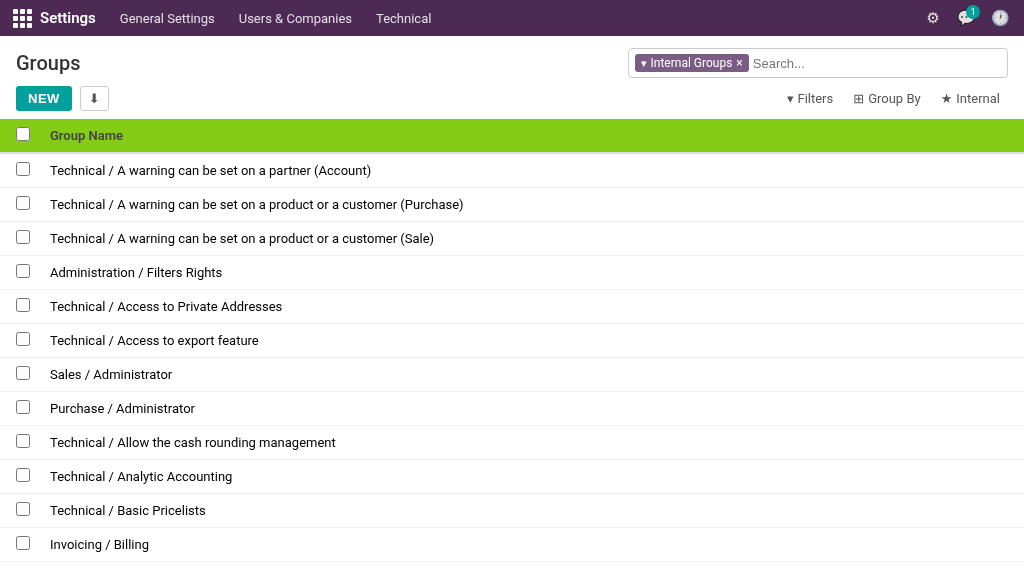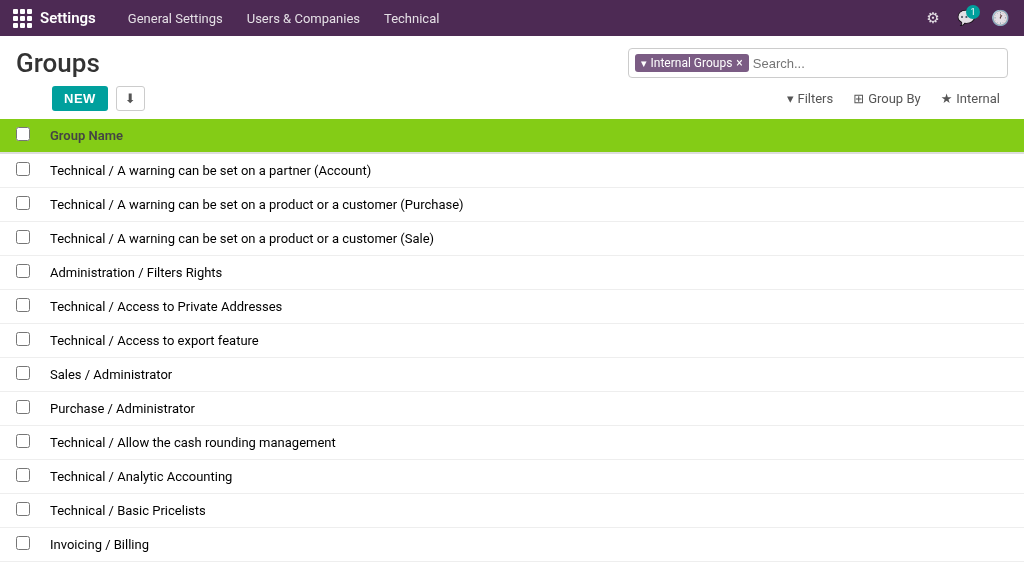--- a/index.html
+++ b/index.html
@@ -14,21 +14,21 @@
       height: 36px;
       padding: 0 8px;
       gap: 0;
     }
     .nav-apps-icon {
       display: flex; align-items: center; justify-content: center;
       width: 28px; height: 28px; margin-right: 4px; cursor: pointer;
     }
     .grid-icon { display: grid; grid-template-columns: repeat(3,5px); gap: 2px; }
     .grid-dot { width: 5px; height: 5px; background: white; border-radius: 1px; }
-    .nav-brand { font-size: 15px; font-weight: 600; color: white; margin-right: 20px; }
+    .nav-brand { font-size: 15px; font-weight: 600; color: white; margin-right: 12px; }
     .nav-menu { display: flex; align-items: flex-end; height: 100%; }
     .nav-item {
       color: rgba(255,255,255,0.85); padding: 0 12px; height: 100%;
       display: flex; align-items: center; font-size: 13px; cursor: pointer;
       white-space: nowrap;
     }
     .nav-right { margin-left: auto; display: flex; align-items: center; gap: 4px; }
     .nav-icon-btn {
       width: 30px; height: 30px; display: flex; align-items: center; justify-content: center;
       color: rgba(255,255,255,0.85); cursor: pointer; border-radius: 4px; font-size: 15px;
@@ -41,21 +41,21 @@
     }
 
     
     .content { background: white; min-height: calc(575px - 36px); }
 
     
     .page-header {
       padding: 12px 16px 0 16px;
       display: flex; align-items: center; justify-content: space-between;
     }
-    .page-title { font-size: 26px; font-weight: 500; color: #333; }
+    .page-title { font-size: 20px; font-weight: 500; color: #333; }
 
     
     .search-bar {
       display: flex; align-items: center;
       border: 1px solid #ccc; border-radius: 4px;
       background: white; min-width: 380px; height: 30px; padding: 0 6px;
     }
     .search-filter-tag {
       display: flex; align-items: center; background: #7b5c84; color: white;
       border-radius: 3px; padding: 2px 6px; font-size: 12px; gap: 4px; margin-right: 4px;
@@ -67,21 +67,21 @@
     }
 
     
     .toolbar {
       padding: 8px 16px;
       display: flex; align-items: center; gap: 8px;
     }
     .btn-new {
       background: #00a09d; color: white; border: none; border-radius: 3px;
       padding: 5px 12px; font-size: 13px; font-weight: 600; cursor: pointer;
-      text-transform: uppercase; letter-spacing: 0.5px; margin-left: 36px;
+      text-transform: uppercase; letter-spacing: 0.5px;
     }
     .btn-icon {
       background: none; border: 1px solid #ccc; border-radius: 3px;
       padding: 4px 8px; cursor: pointer; color: #555; font-size: 13px;
     }
     .filters-area { margin-left: auto; display: flex; align-items: center; gap: 4px; color: #555; }
     .filter-btn {
       display: flex; align-items: center; gap: 4px; cursor: pointer;
       padding: 4px 8px; border-radius: 3px; color: #555; font-size: 13px;
     }

